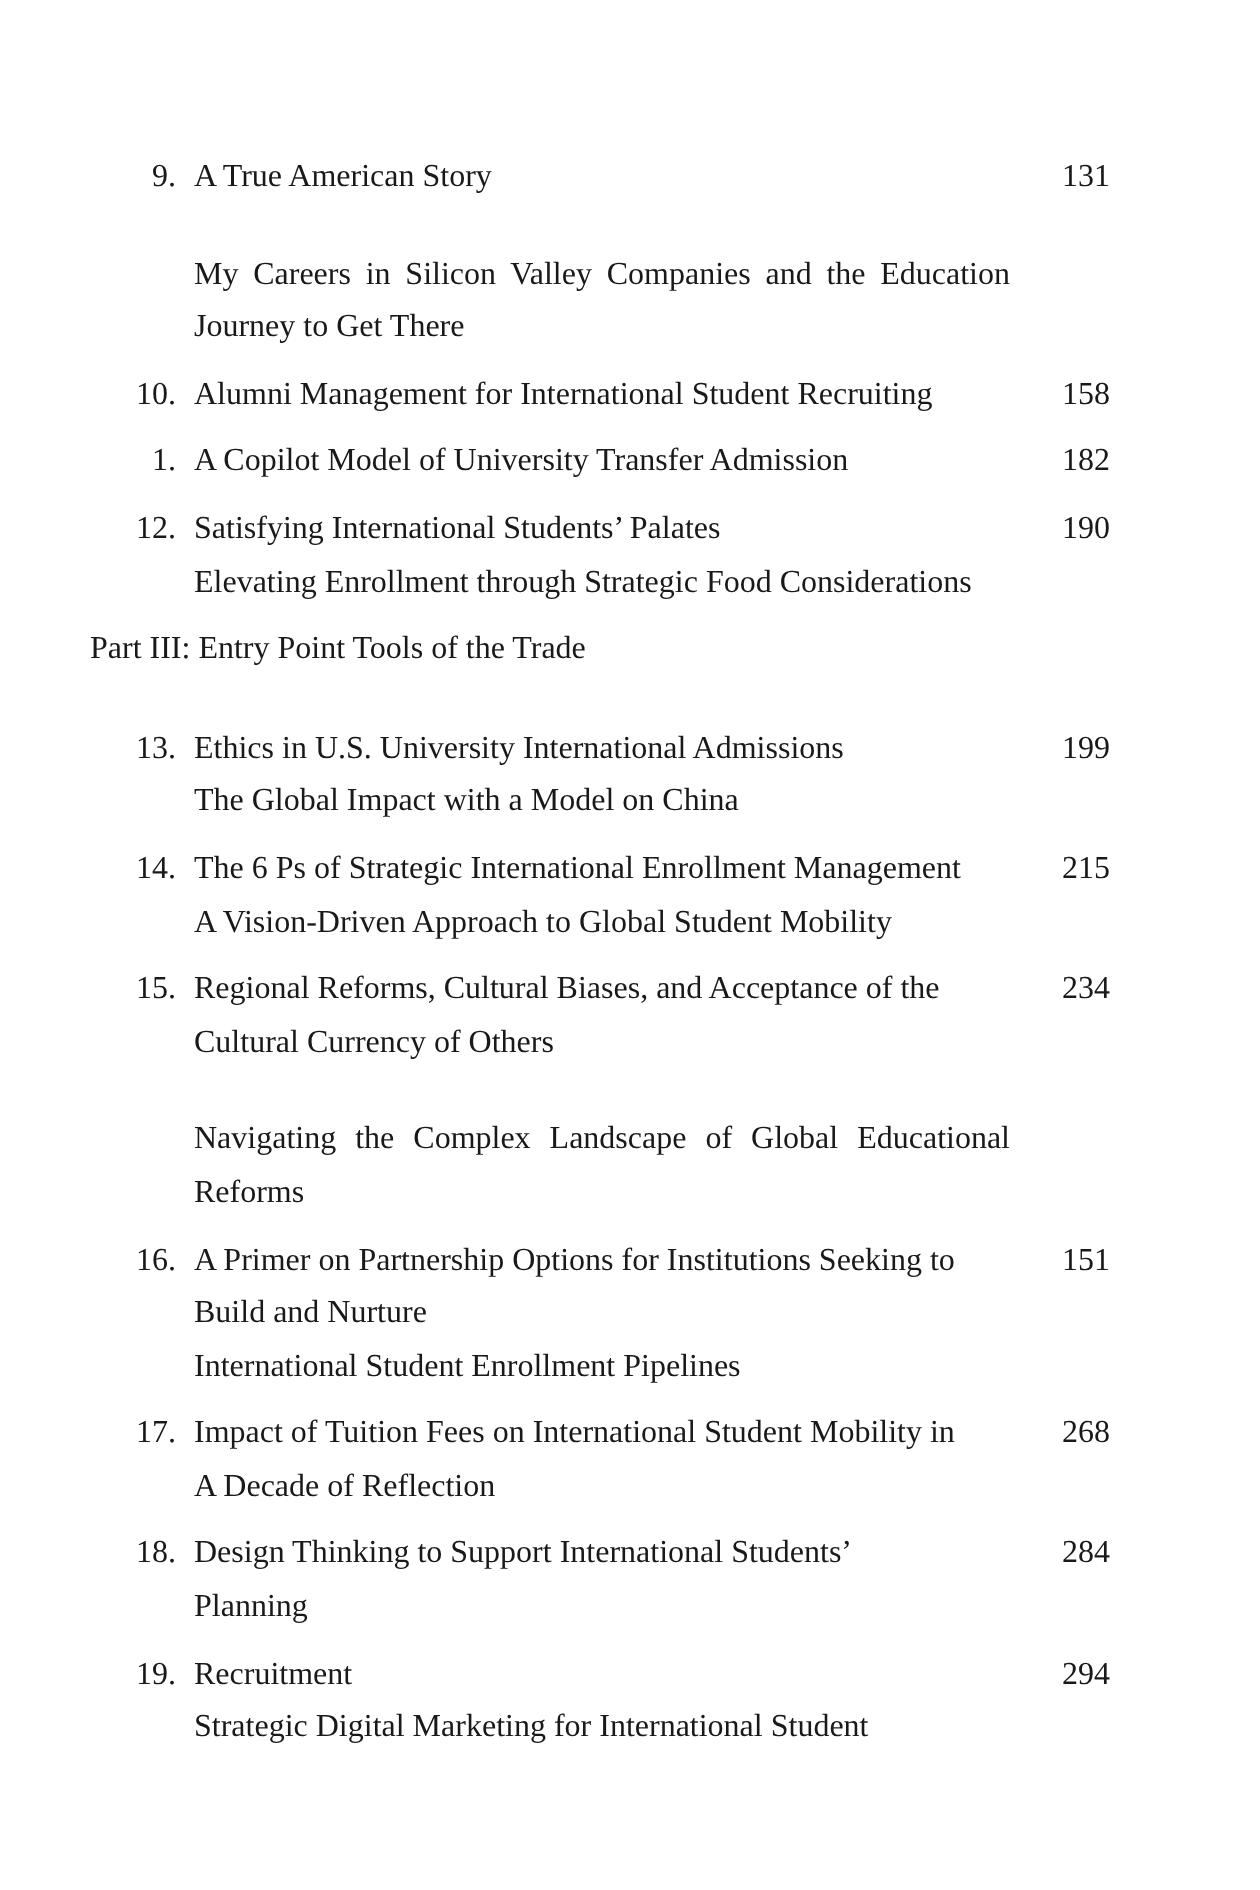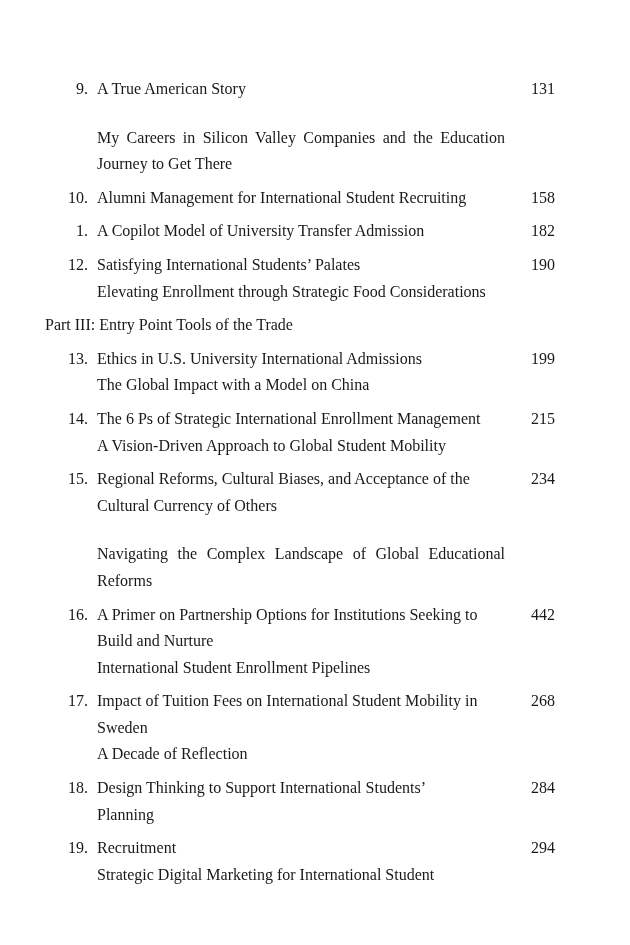--- a/index.html
+++ b/index.html
@@ -41,21 +41,21 @@
     text-align: justify;
     text-align-last: justify;
     margin-top: 22px;
   }
   .pageno {
     flex: 1;
     text-align: right;
   }
   .part-heading {
     line-height: 26.6px;
-    margin-bottom: 7px;
+    margin-bottom: 23px;
   }
 </style>
 </head>
 <body>
 
 <div class="page">
   <div class="content">
       <div class="row">
     <div class="num">9.</div>
     <div class="body">
@@ -114,27 +114,26 @@
         </div>
     <div class="pageno">234</div>
   </div>
       <div class="row">
     <div class="num">16.</div>
     <div class="body">
           <div class="line">A Primer on Partnership Options for Institutions Seeking to</div>
           <div class="line">Build and Nurture</div>
           <div class="line">International Student Enrollment Pipelines</div>
         </div>
-    <div class="pageno">442</div>
+    <div class="pageno">151</div>
   </div>
       <div class="row">
     <div class="num">17.</div>
     <div class="body">
           <div class="line">Impact of Tuition Fees on International Student Mobility in</div>
-          <div class="line">Sweden</div>
           <div class="line">A Decade of Reflection</div>
         </div>
     <div class="pageno">268</div>
   </div>
       <div class="row">
     <div class="num">18.</div>
     <div class="body">
           <div class="line">Design Thinking to Support International Students’</div>
           <div class="line">Planning</div>
         </div>

